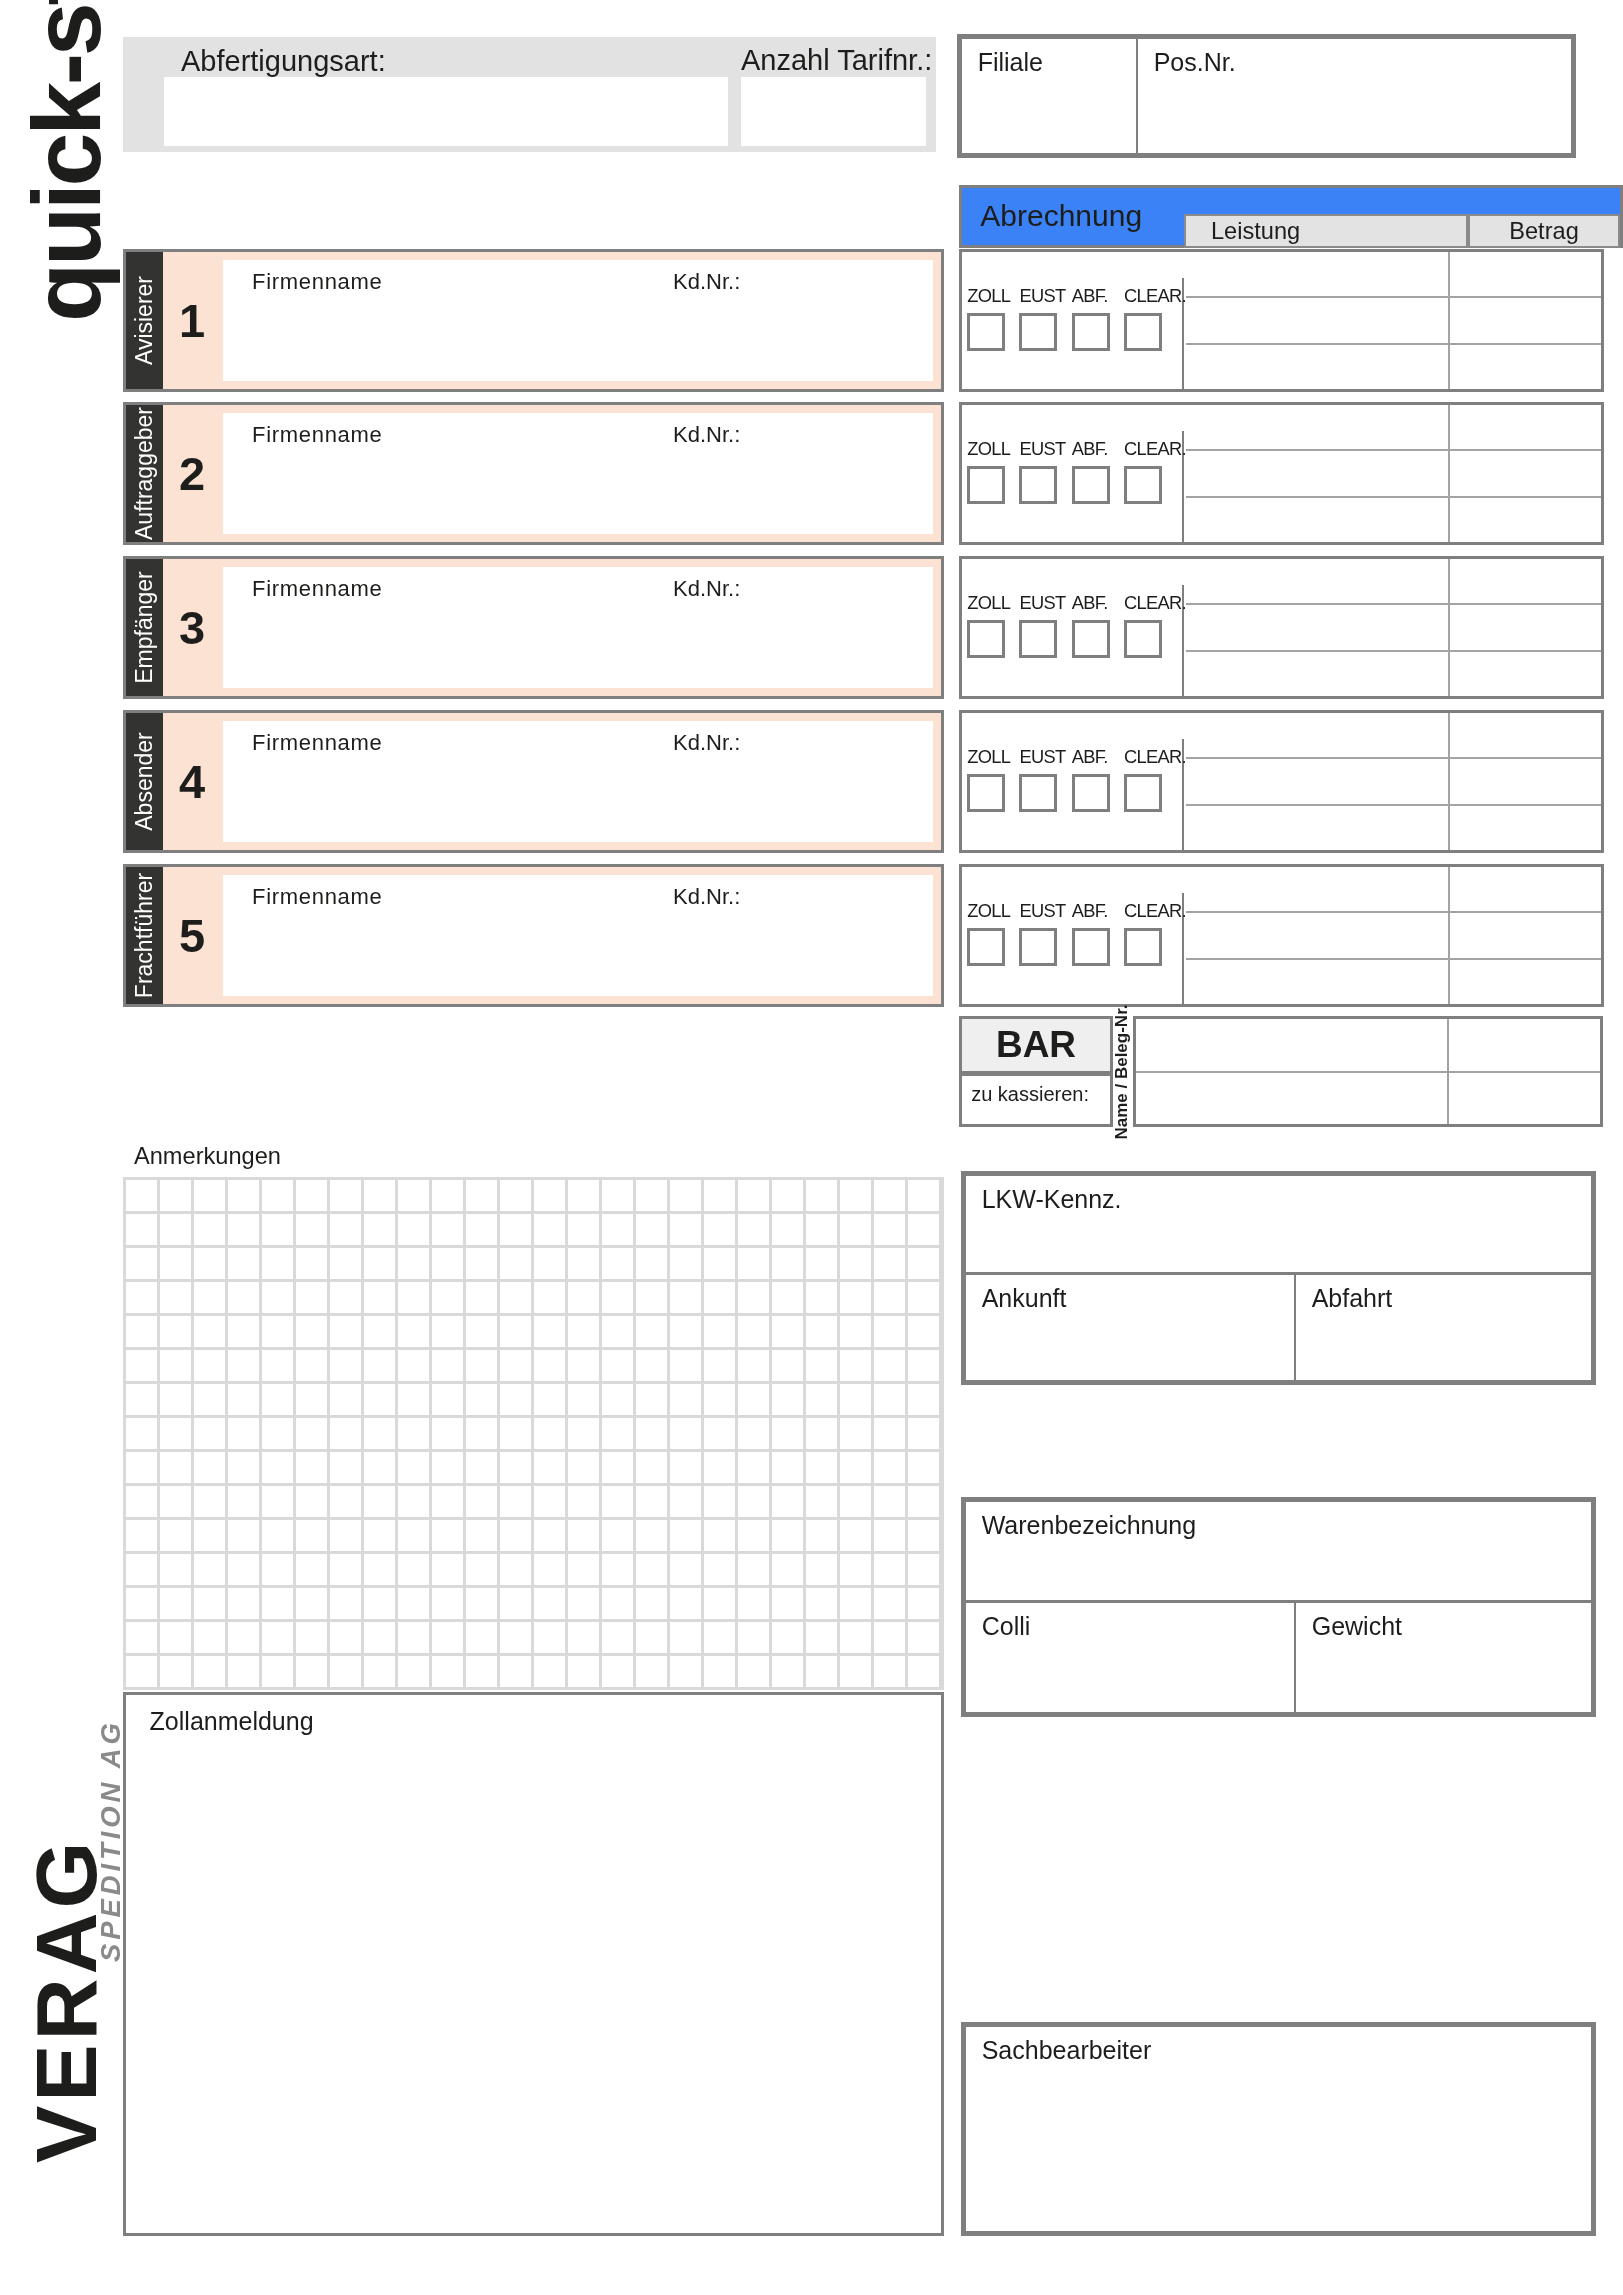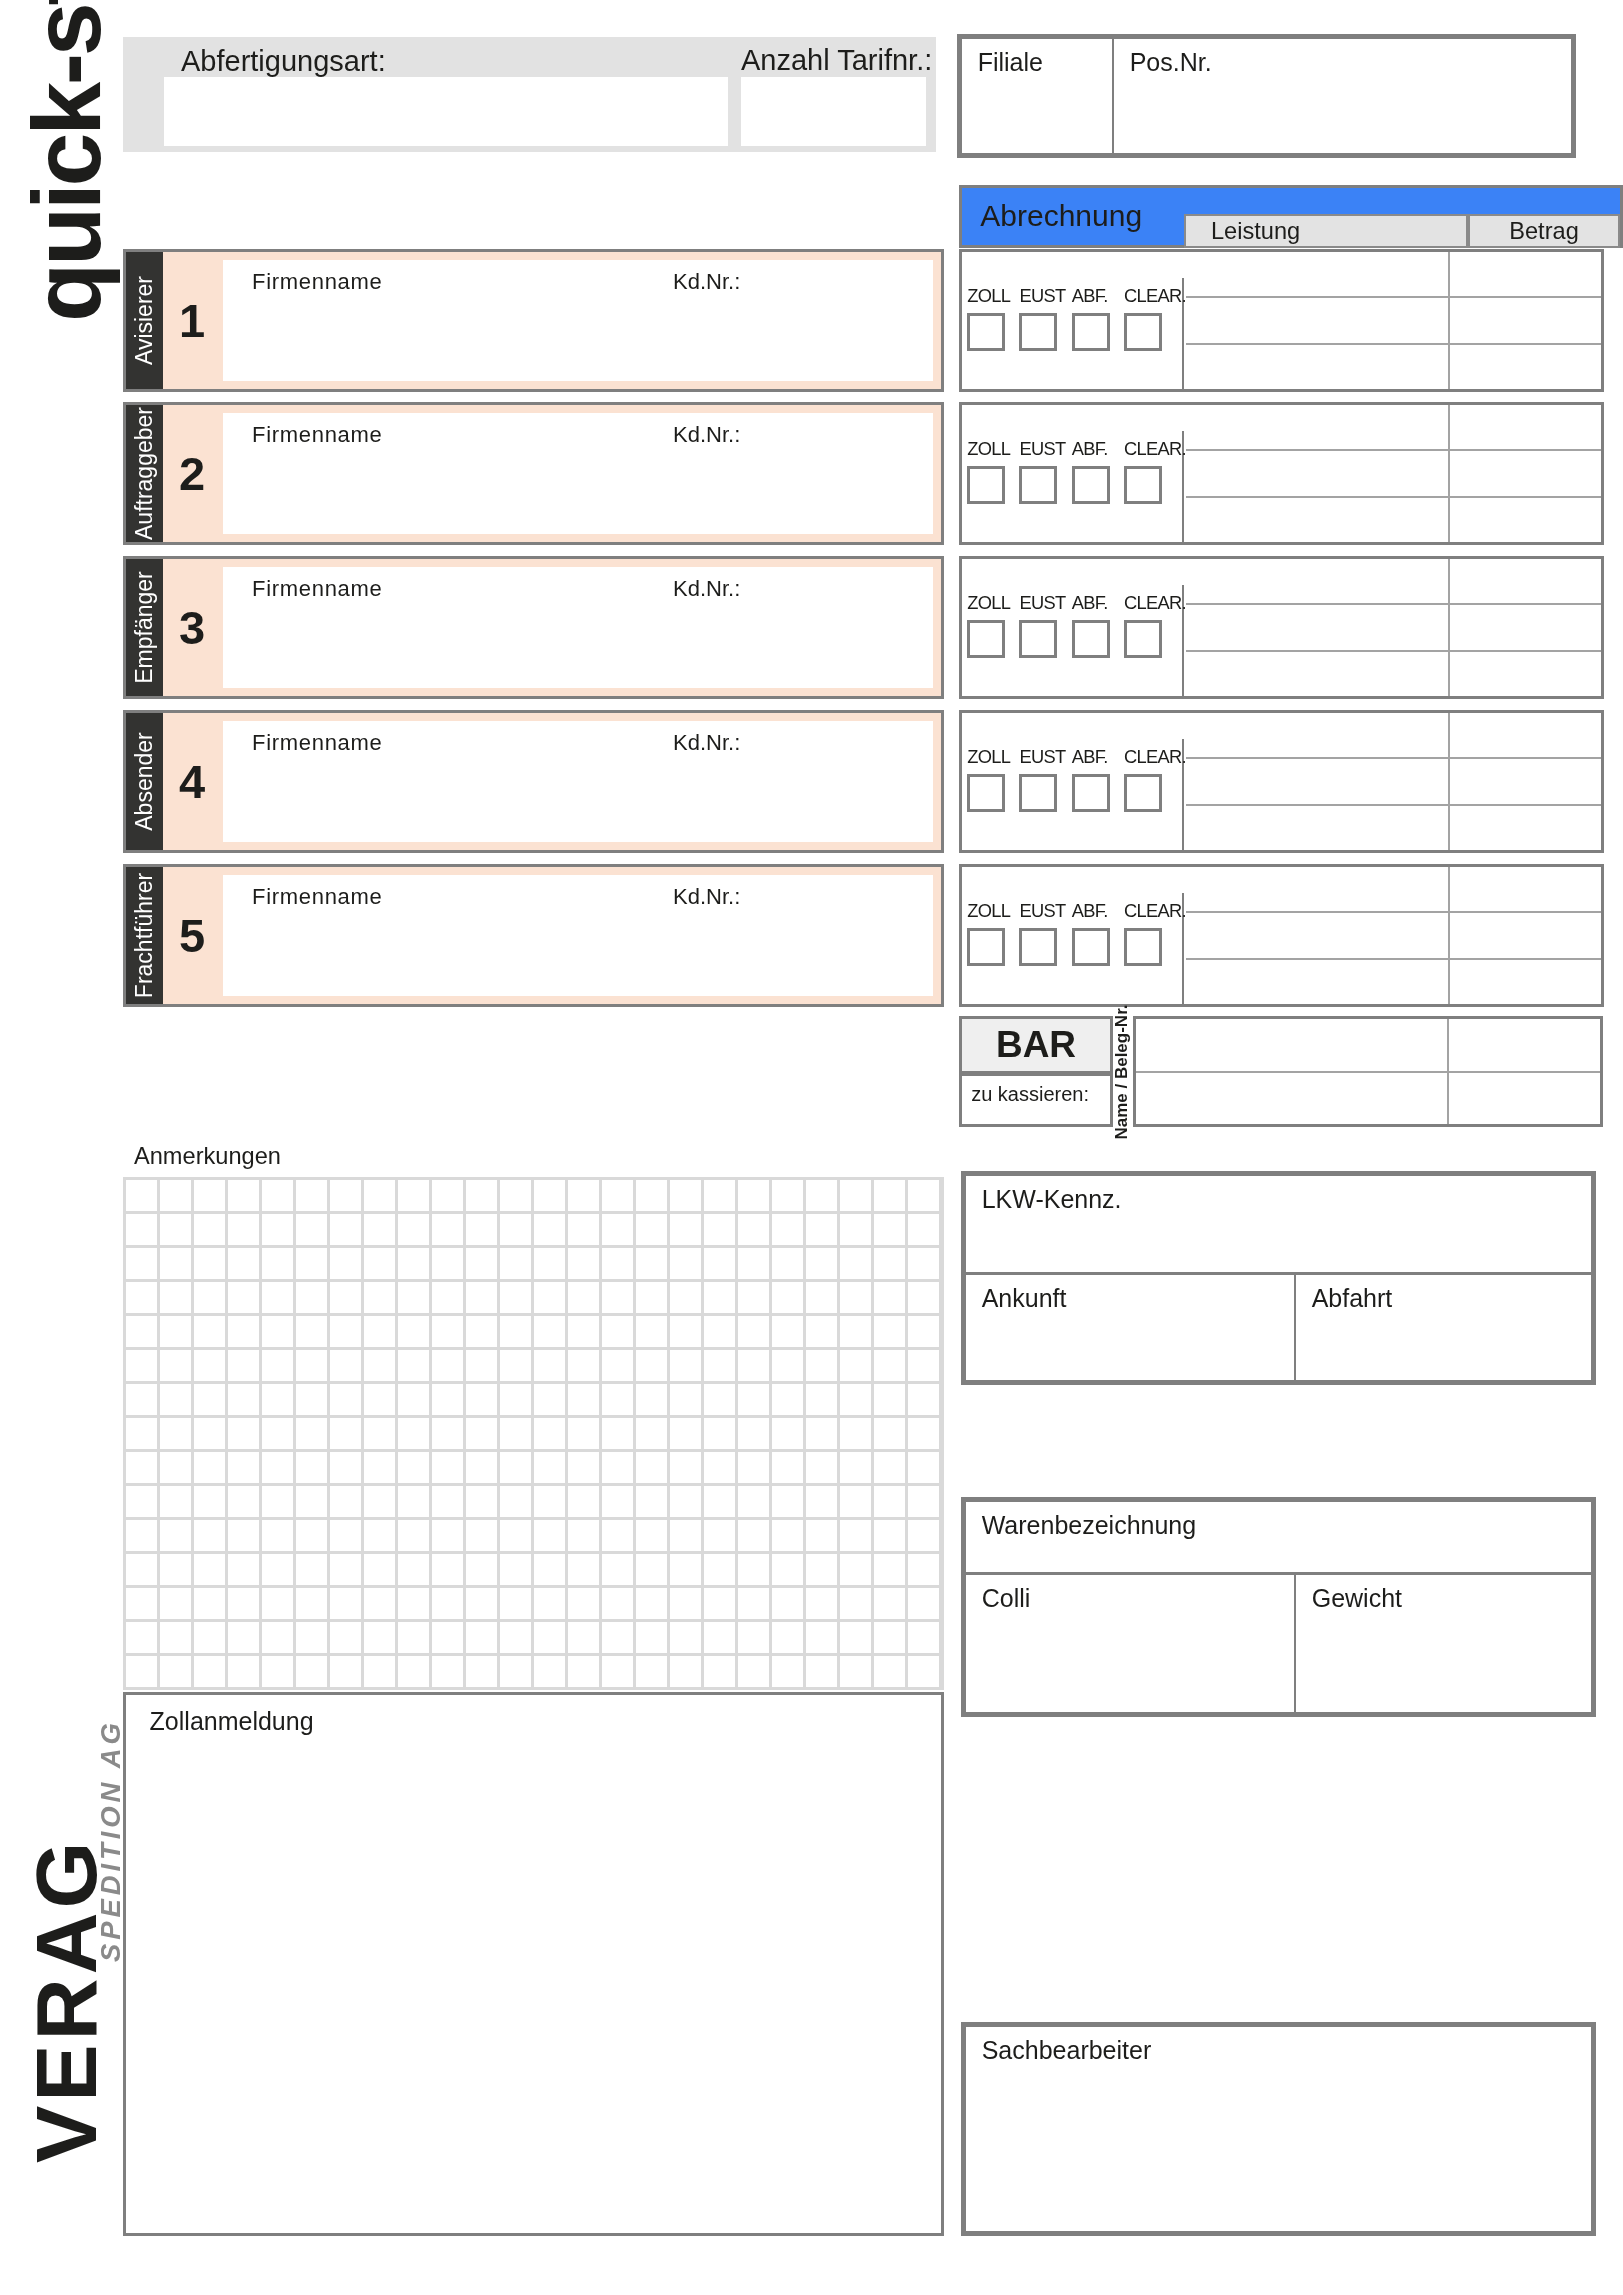--- a/index.html
+++ b/index.html
@@ -33,21 +33,21 @@
   
   .top-header{ position:absolute; left:123px; top:37px; width:813px; height:115px; background:#e2e2e2; }
   .th-lbl1{ position:absolute; left:58px; top:7.9px; font-size:29px; }
   .th-lbl2{ position:absolute; left:618px; top:6.5px; width:185px; font-size:29px; text-align:right; white-space:nowrap; }
   .th-input1{ position:absolute; left:41px; top:40px; width:564px; height:69px; background:#ffffff; }
   .th-input2{ position:absolute; left:618px; top:40px; width:185px; height:69px; background:#ffffff; }
 
   
   .filiale-box{ position:absolute; left:957px; top:34px; width:619px; height:124px;
     border:5.2px solid #7f7f7f; background:#fff; display:flex; }
-  .f-left{ width:152px; border-right:2px solid #7f7f7f; }
+  .f-left{ width:176px; border-right:2px solid #7f7f7f; }
   .f-right{ flex:1; }
   .cell-lab{ display:block; font-size:25px; padding:9.2px 0 0 15.7px; white-space:nowrap; }
 
   
   .abr-head{ position:absolute; left:959px; top:185px; width:664px; height:63px;
     background:#3b82f6; border:3.9px solid #7f7f7f;padding-left:23px; }
   .abr-title{ position:absolute; left:18.3px; top:10.5px; font-size:30px; }
   .subhdrs{ position:absolute; left:222px; top:25.5px; height:34px; right:0; display:flex; }
   .sh-cell{ background:#e3e3e3; border:2.6px solid #8a8a8a; font-size:23.6px; }
   .sh-leistung{ flex:1; padding:2.6px 0 0 25px; }
@@ -107,21 +107,21 @@
     border:3.9px solid #7f7f7f; background:#fff; }
   .zoll-box .cell-lab{ padding:11.8px 0 0 23.6px; }
 
   
   .rbox{ position:absolute; left:961px; width:635px; border:5.2px solid #7f7f7f;
     background:#fff; display:flex; flex-direction:column; }
   .lkw-box{ top:1171px; height:214px; }
   .waren-box{ top:1497px; height:220px; }
   .proc-box{ top:2022px; height:214px; }
   .rc-top{ border-bottom:3.9px solid #7f7f7f; }
-  .lkw-box .rc-top{ height:99px; } .waren-box .rc-top{ height:73px; } .proc-box .rc-top{ height:97px; }
+  .lkw-box .rc-top{ height:99px; } .waren-box .rc-top{ height:101px; } .proc-box .rc-top{ height:97px; }
   .rc-bottom{ flex:1; display:flex; }
   .rc-left{ width:330px; border-right:2.6px solid #7f7f7f; }
   .rc-right{ flex:1; }
 </style>
 </head>
 <body>
 
 <div class="qs-logo">quick-stop</div>
 <div class="verag-logo">VERAG</div>
 <div class="sped-logo">SPEDITION AG</div>

